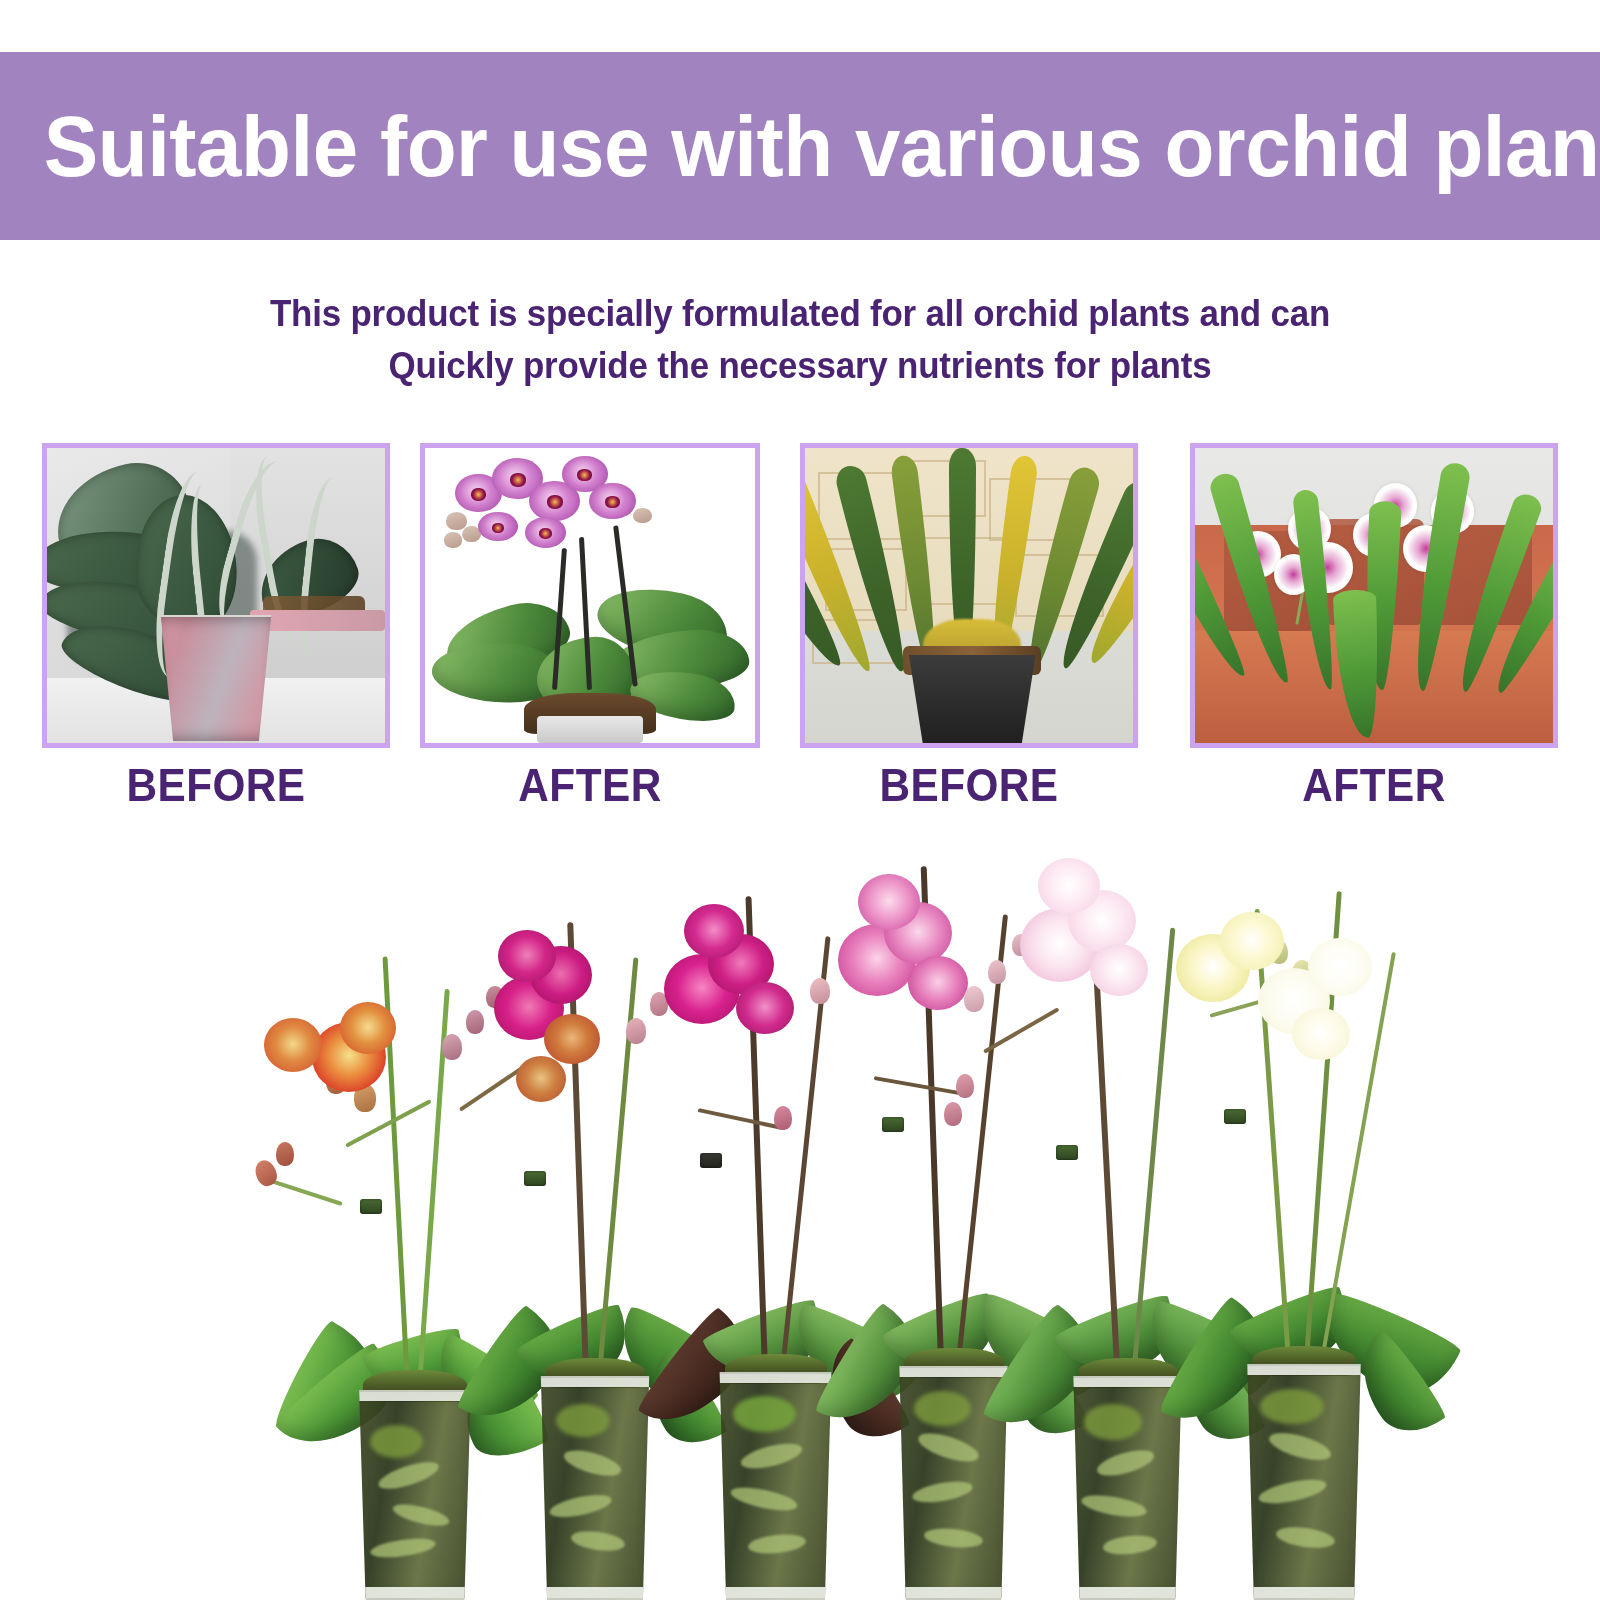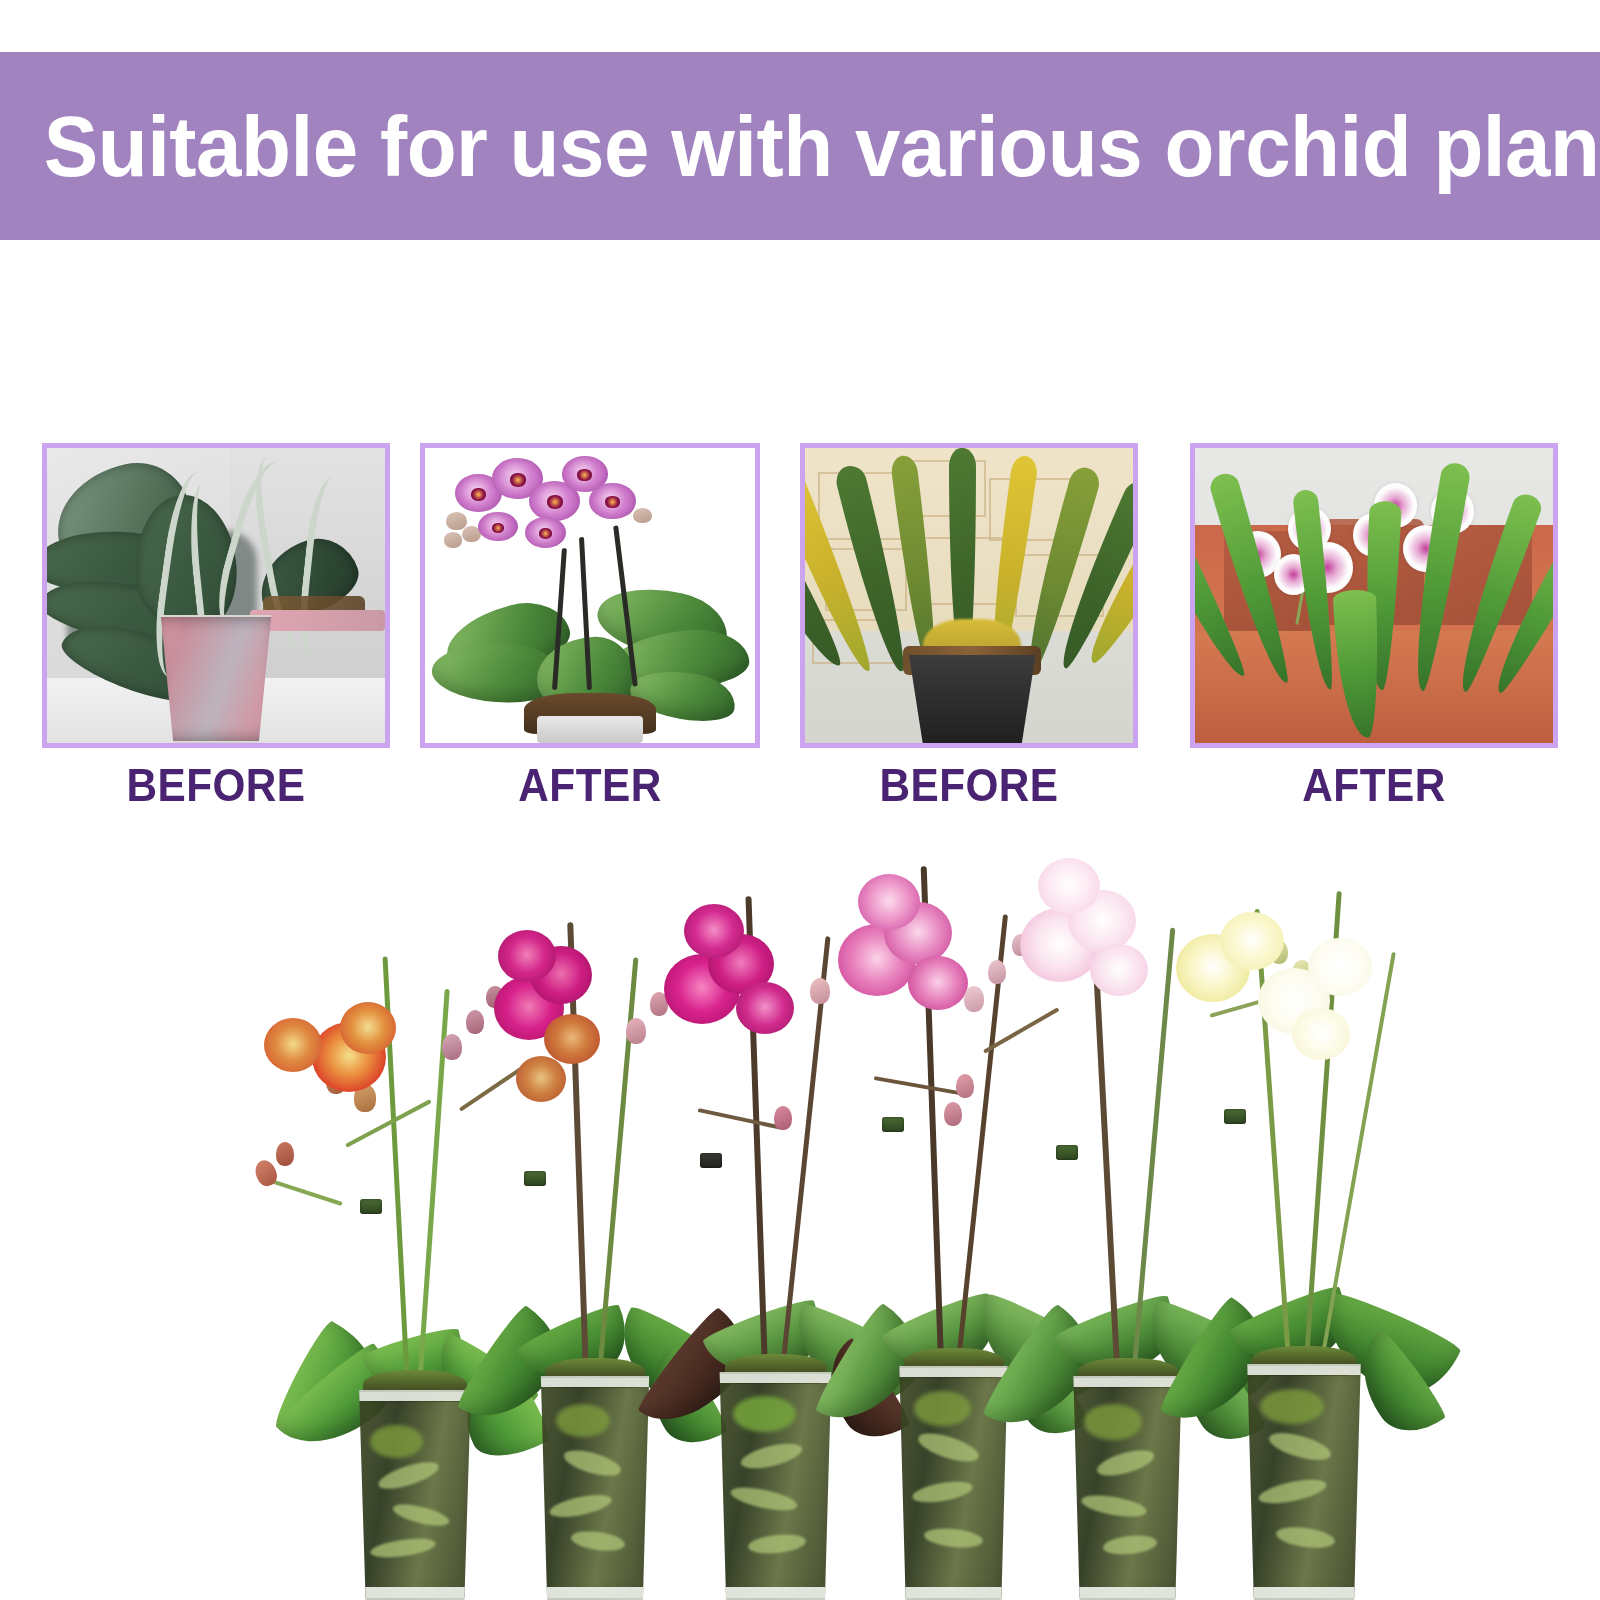--- a/index.html
+++ b/index.html
@@ -232,20 +232,24 @@
 </style>
 </head>
 <body>
 
 <div class="page">
 
   <div class="banner">
     <div class="banner-title">Suitable for use with various orchid plants</div>
   </div>
 
+  <div class="subtitle">
+    <span class="ln">This product is specially formulated for all orchid plants and can</span>
+    <span class="ln">Quickly provide the necessary nutrients for plants</span>
+  </div>
 
   <div class="ba-row">
 
     <div class="ba-cell cell1">
       <div class="ba-frame">
         <div class="photo p1">
           <div class="wall"></div>
             <div class="shelf"></div>
             <div class="dark"></div>
           <div class="leaf l1"></div>

